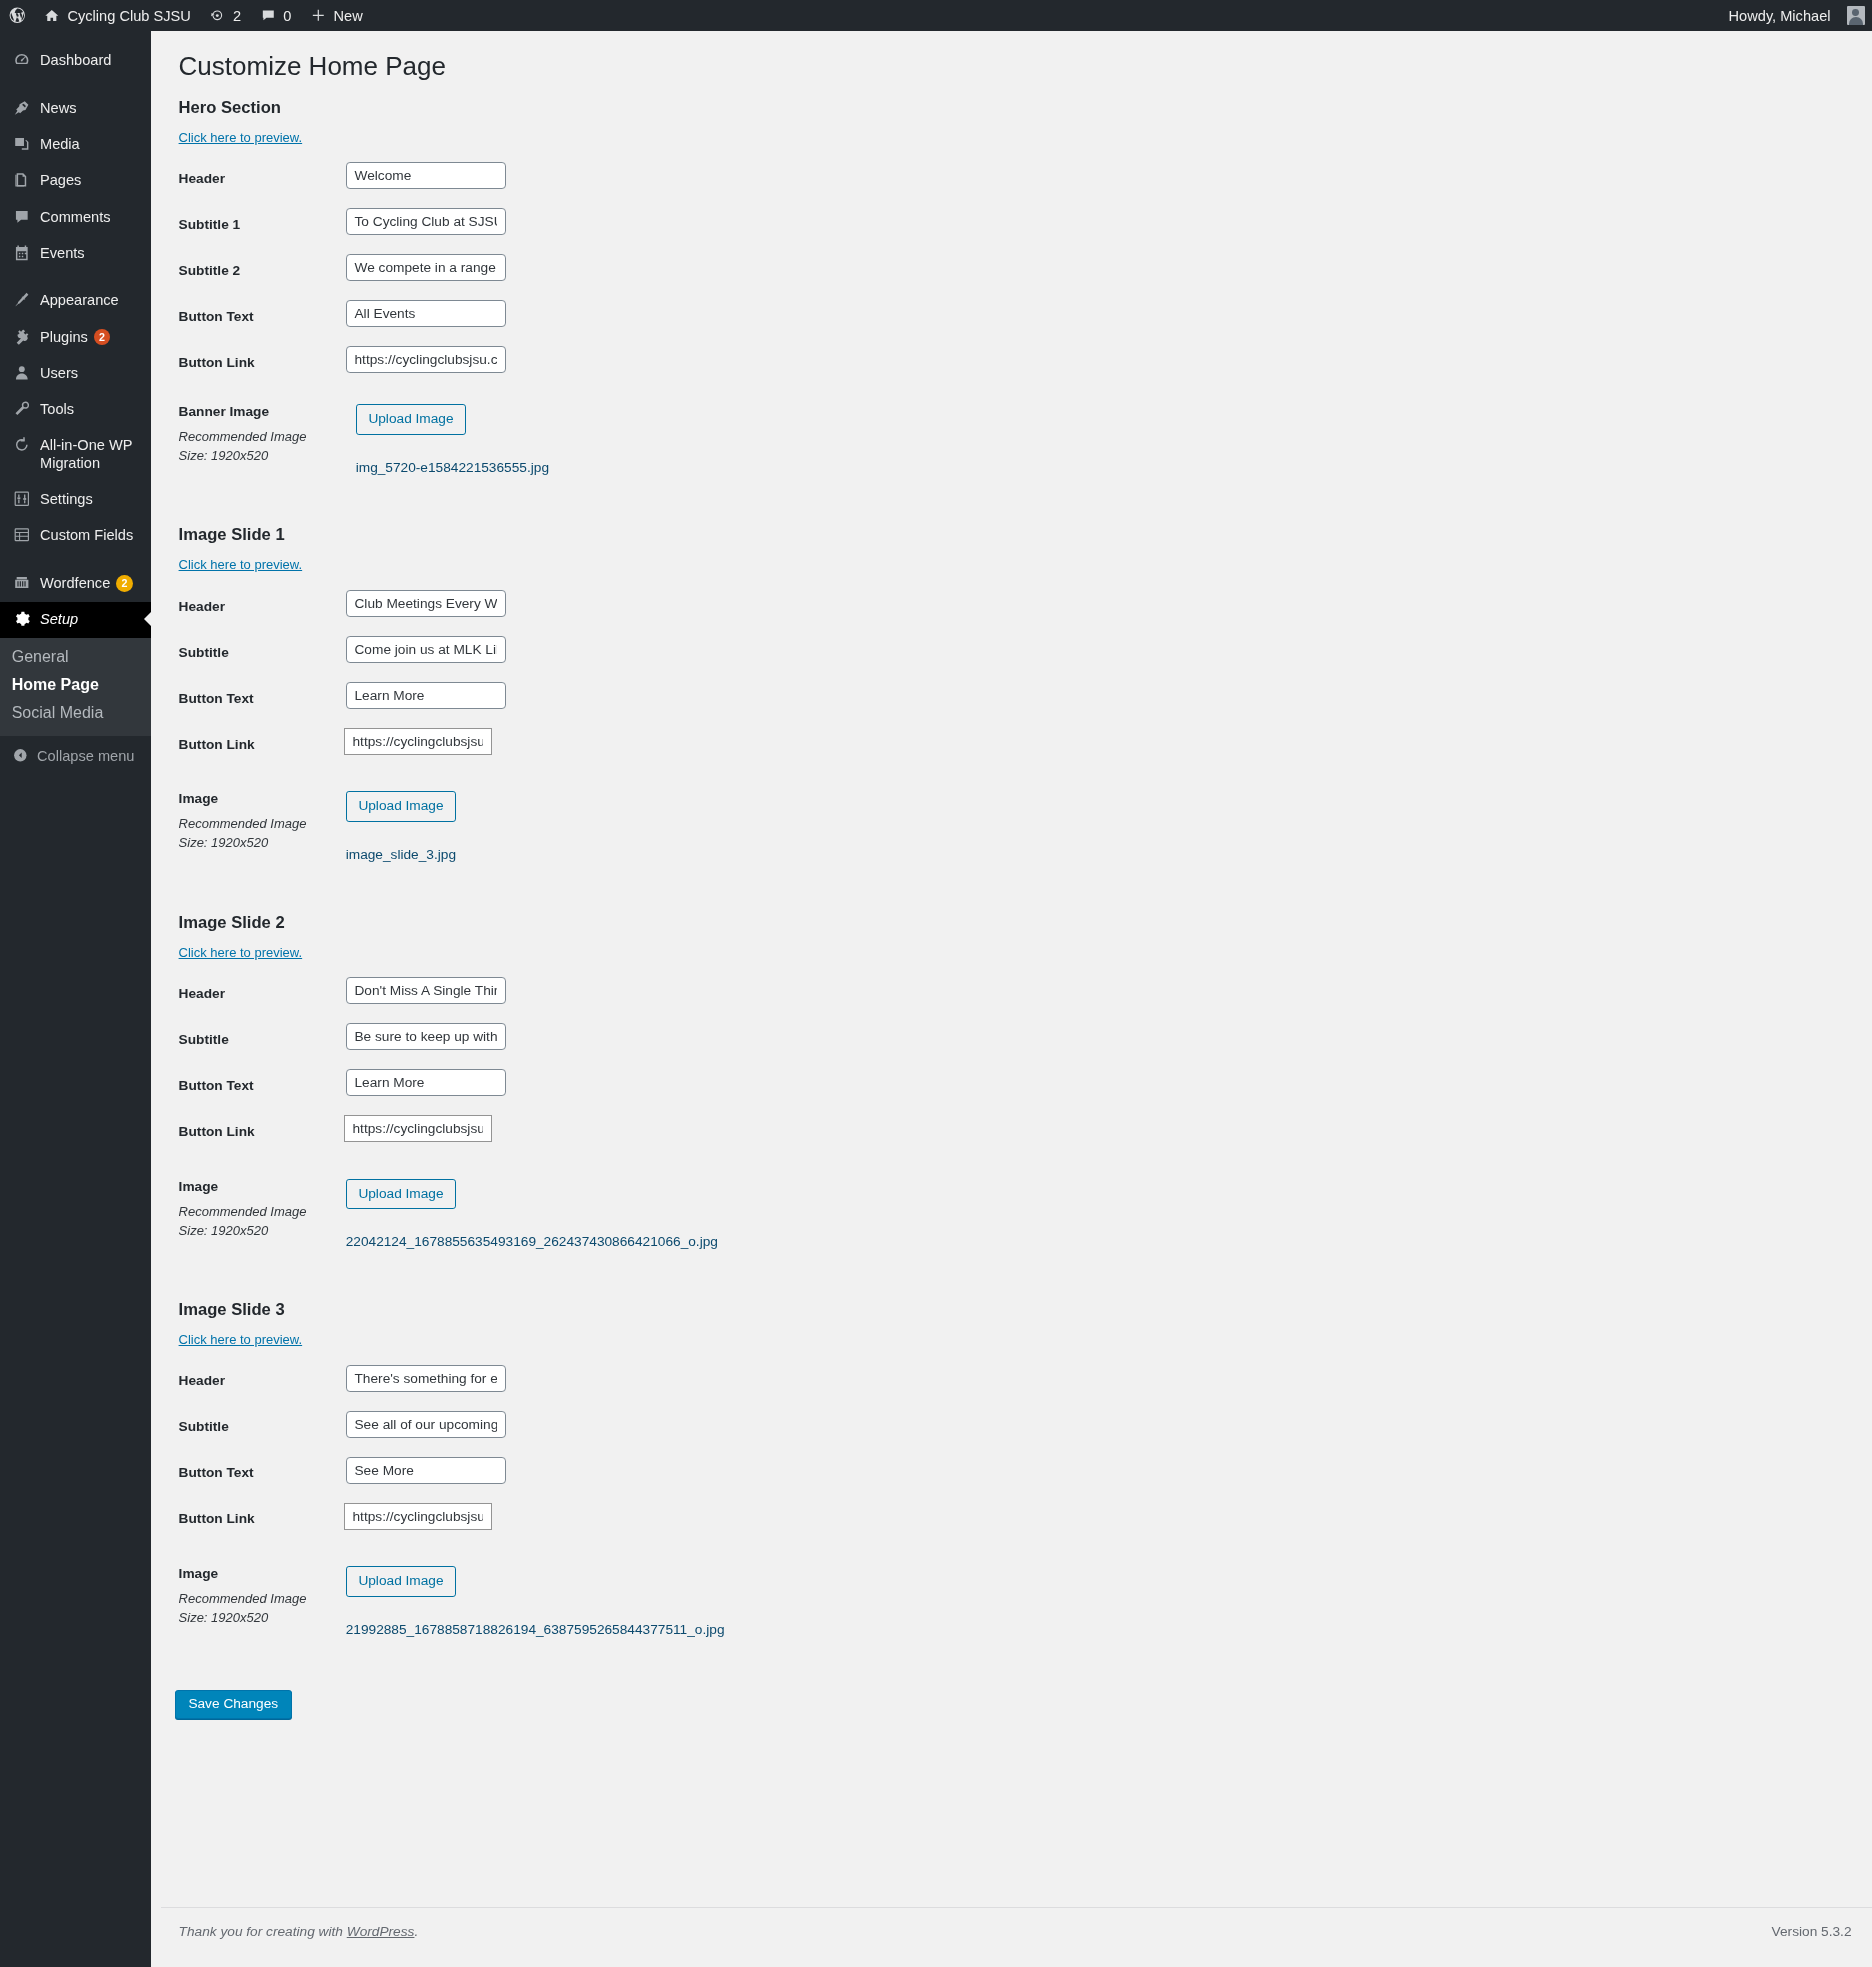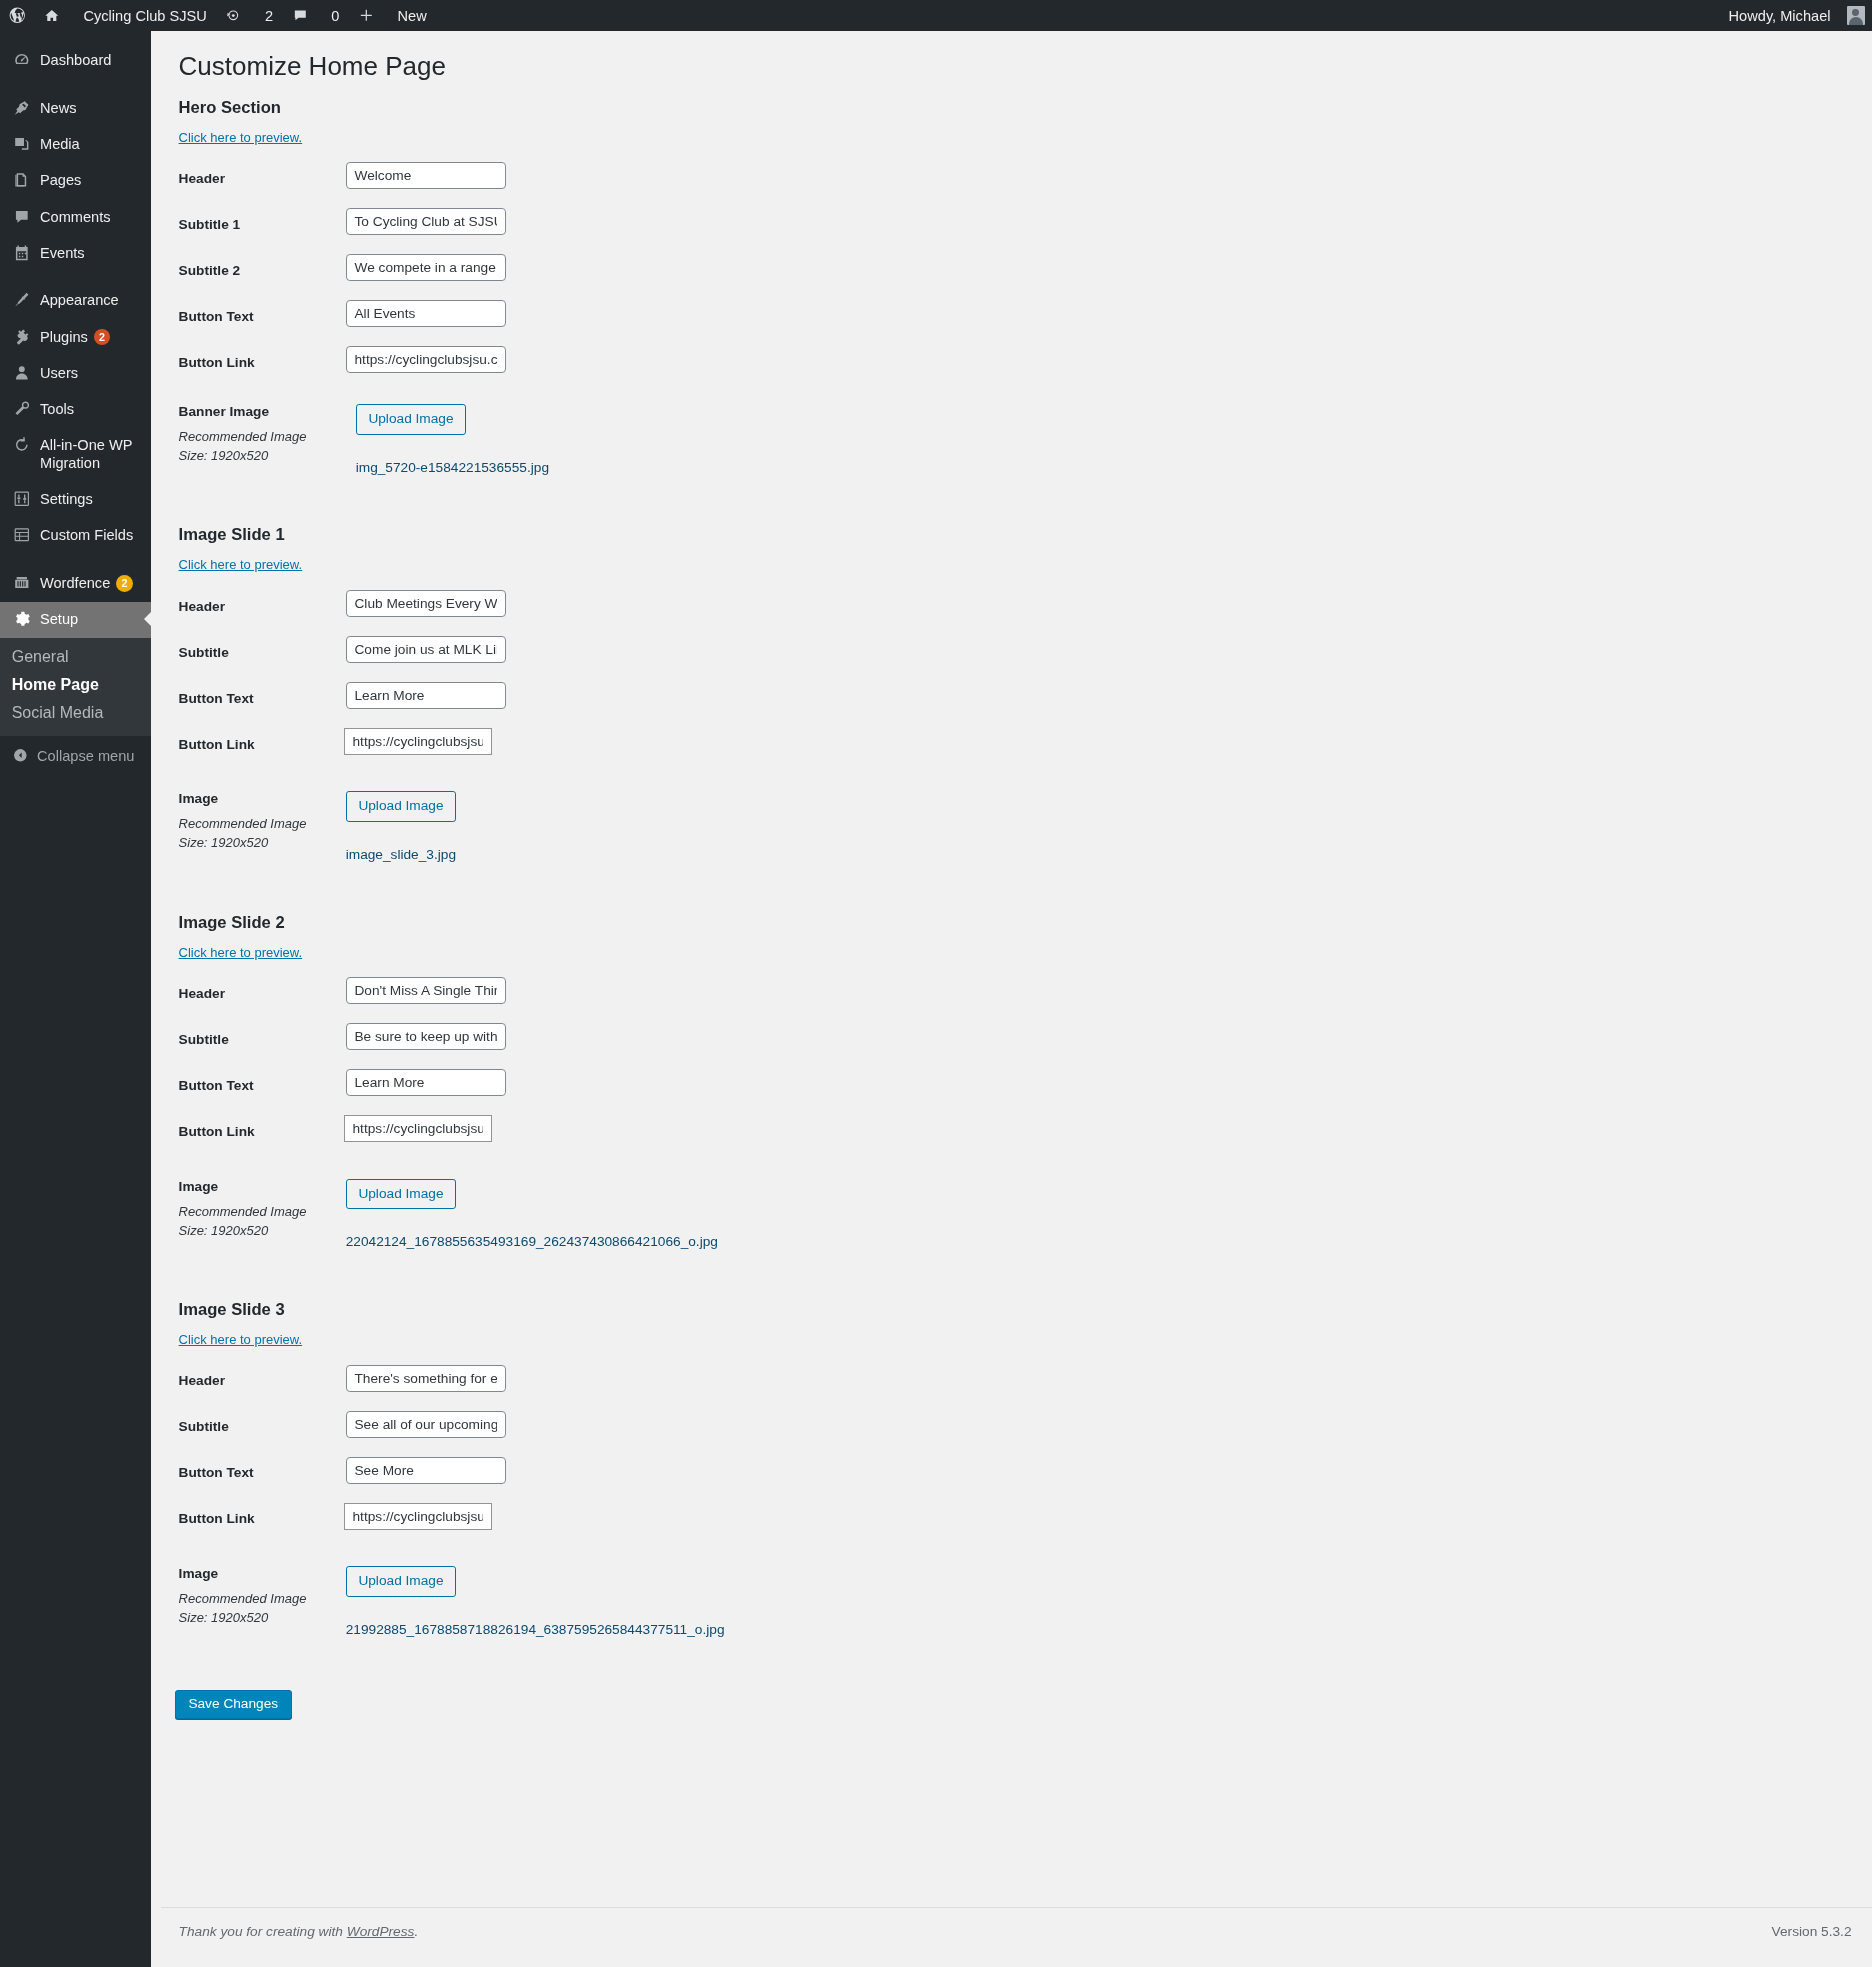--- a/index.html
+++ b/index.html
@@ -14,21 +14,21 @@
   #adminbar {
     position: absolute; top: 0; left: 0;
     width: 1872px; height: 31px;
     background: #23282d;
     color: #eeeeee;
     font-size: 15.6px;
     display: flex; align-items: center;
     z-index: 50;
   }
   .ab-item {
-    display: flex; align-items: center; gap: 24px;
+    display: flex; align-items: center; gap: 8px;
     height: 31px; padding: 0 9.8px;
     color: #eeeeee; text-decoration: none;
     font-size: 14.6px; white-space: nowrap;
   }
   .ab-item.logo { padding-left: 7.8px; padding-right: 7.8px; }
   #adminbar .spacer { flex: 1; }
   .ab-right { display: flex; align-items: center; padding-right: 7px; gap: 16px; font-size: 14.6px;}
   .avatar-box {
     width: 18.5px; height: 18.5px; background: #b4b9be;
     display: inline-block; position: relative; overflow: hidden;
@@ -57,21 +57,21 @@
     color: #eeeeee; font-size: 14.6px; line-height: 18.5px;
     text-decoration: none; position: relative;
   }
   .menu-item .mi-ico {
     width: 19.5px; min-width:19.5px; display:flex; align-items:center; justify-content:center;
     margin-top: 0px; color:#a0a5aa;
   }
   .menu-item .mi-label { flex:1; }
   .menu-sep { height: 11.7px; }
   .menu-item.current {
-    background: #737373; color: #fff; font-weight: 400;
+    background: #000000; color: #fff; font-weight: 400; font-style: italic;
   }
   .menu-item.current .mi-ico { color: #fff; }
   .menu-item.current::after {
     content: ""; position: absolute; right: 0; top: 50%;
     margin-top: -7.8px;
     border-top: 7.8px solid transparent;
     border-bottom: 7.8px solid transparent;
     border-right: 7.8px solid #f1f1f1;
   }
   .badge {

